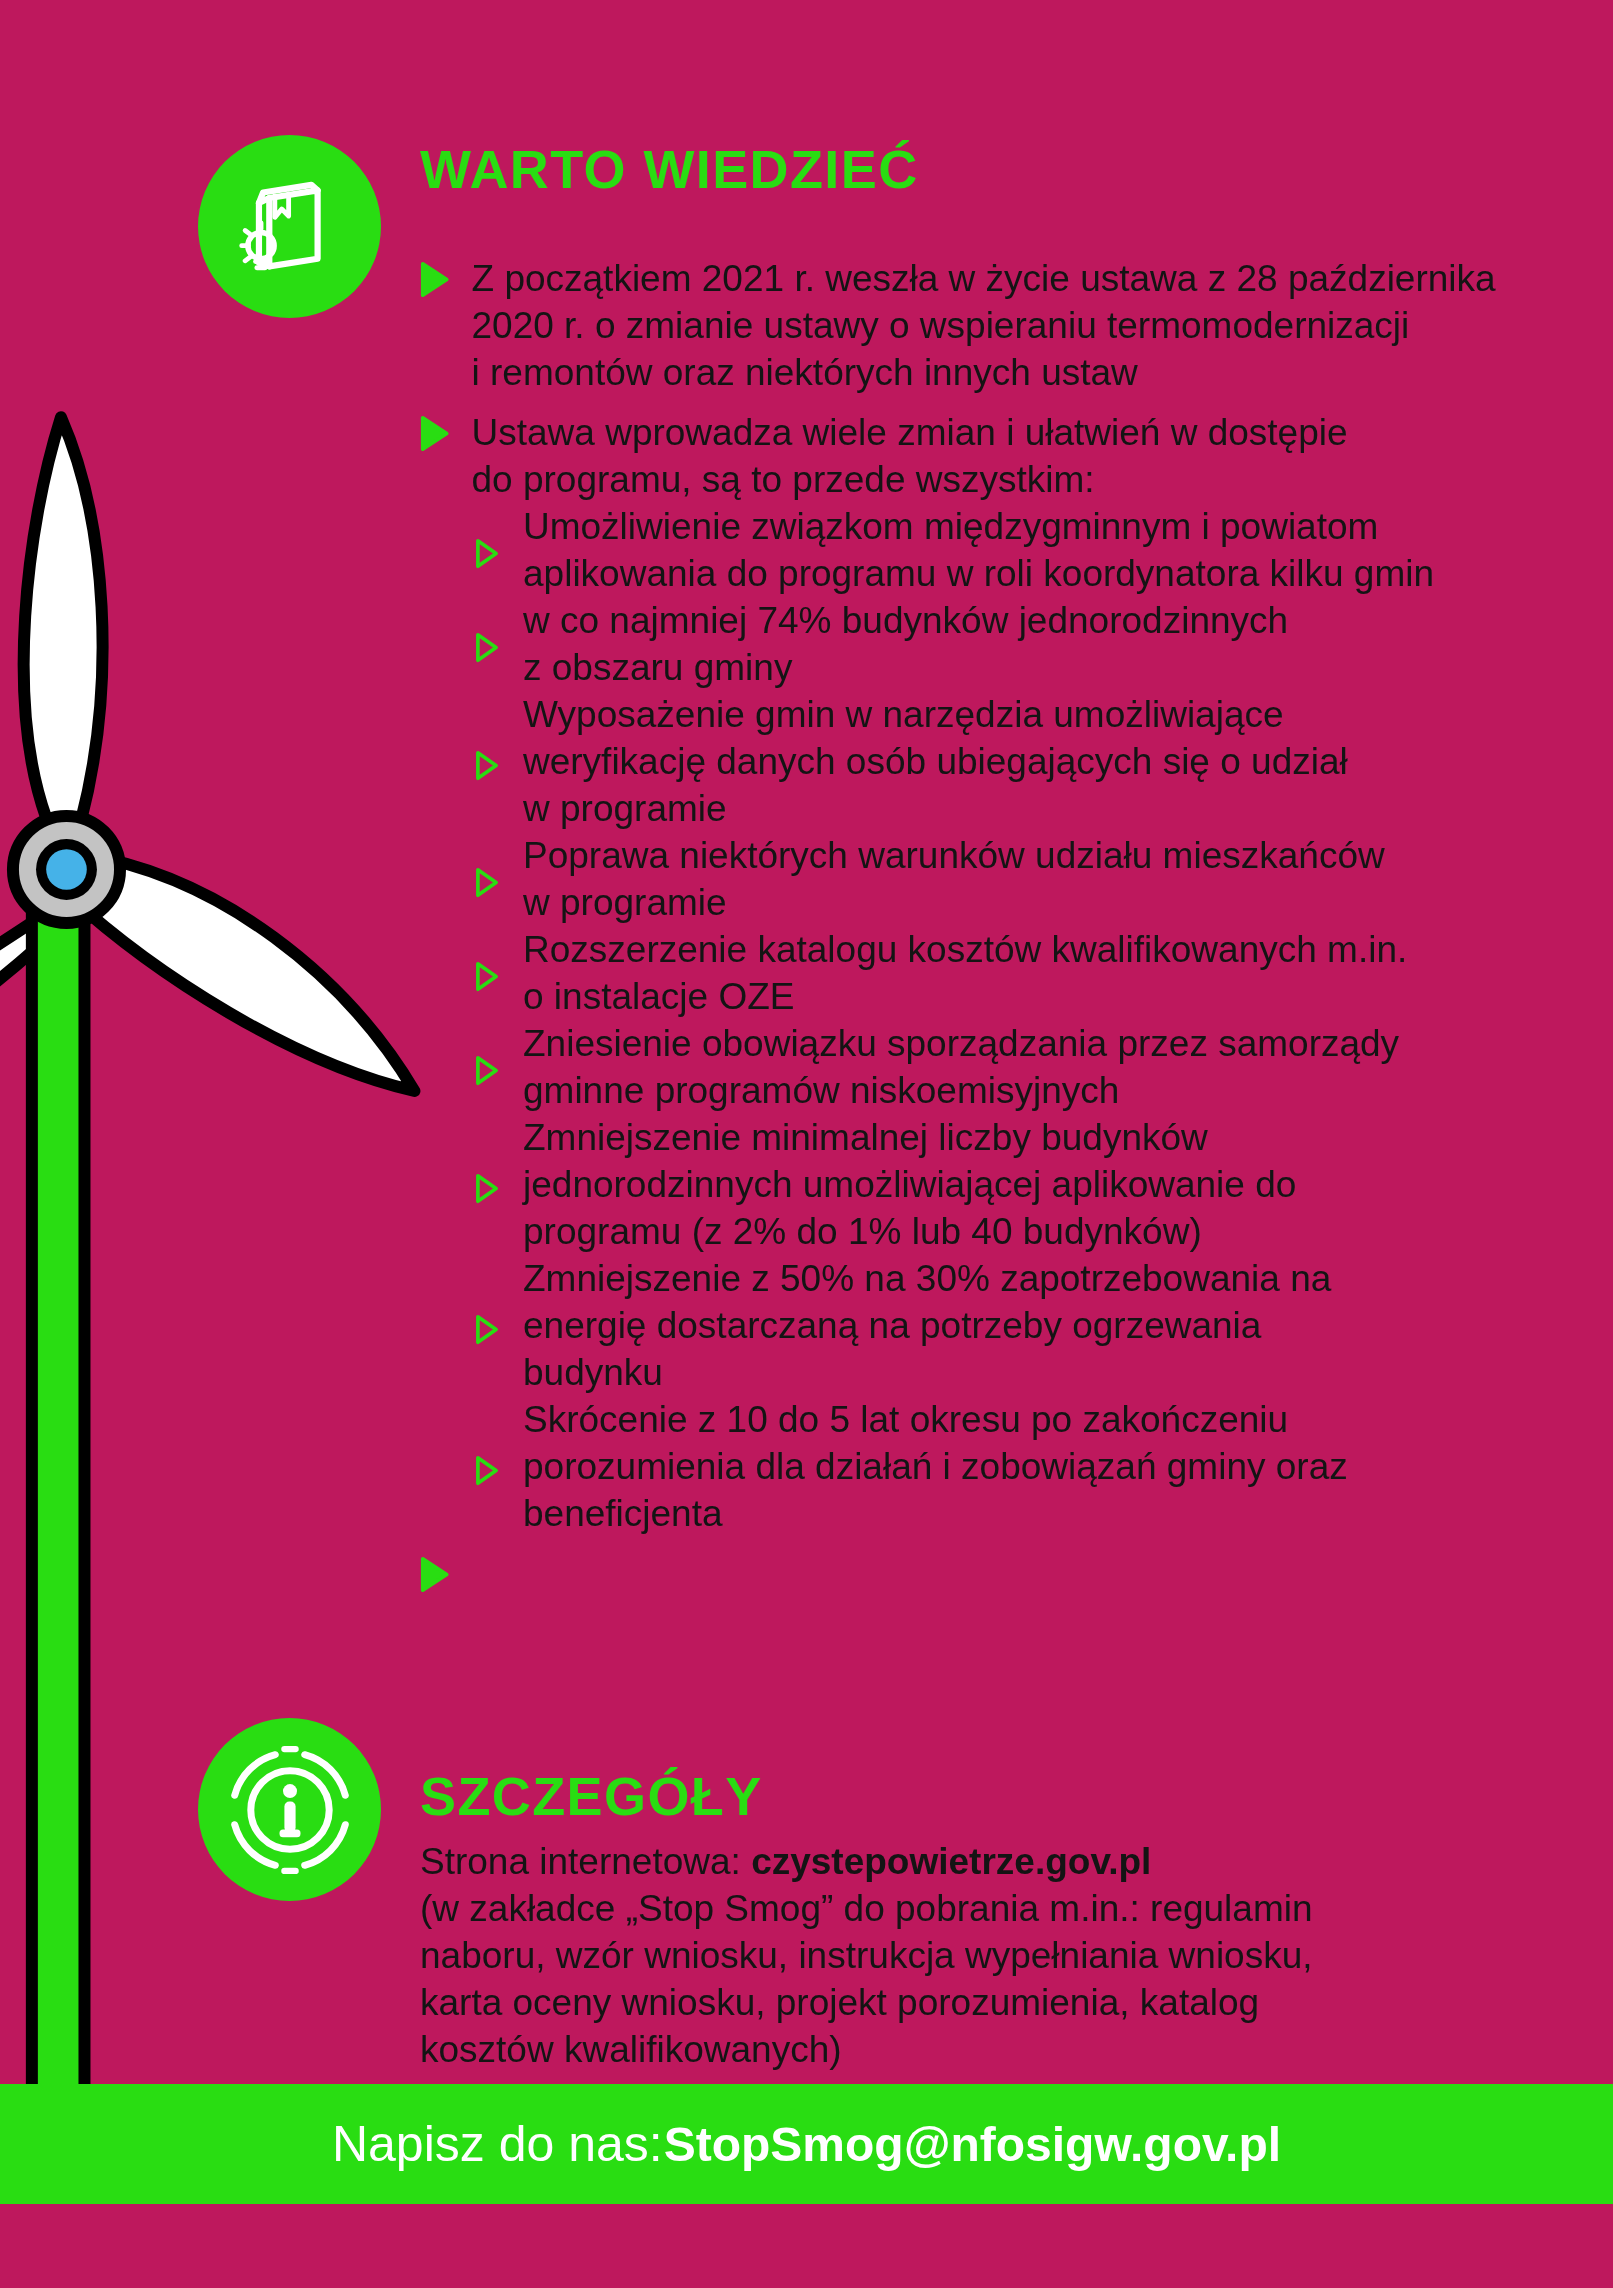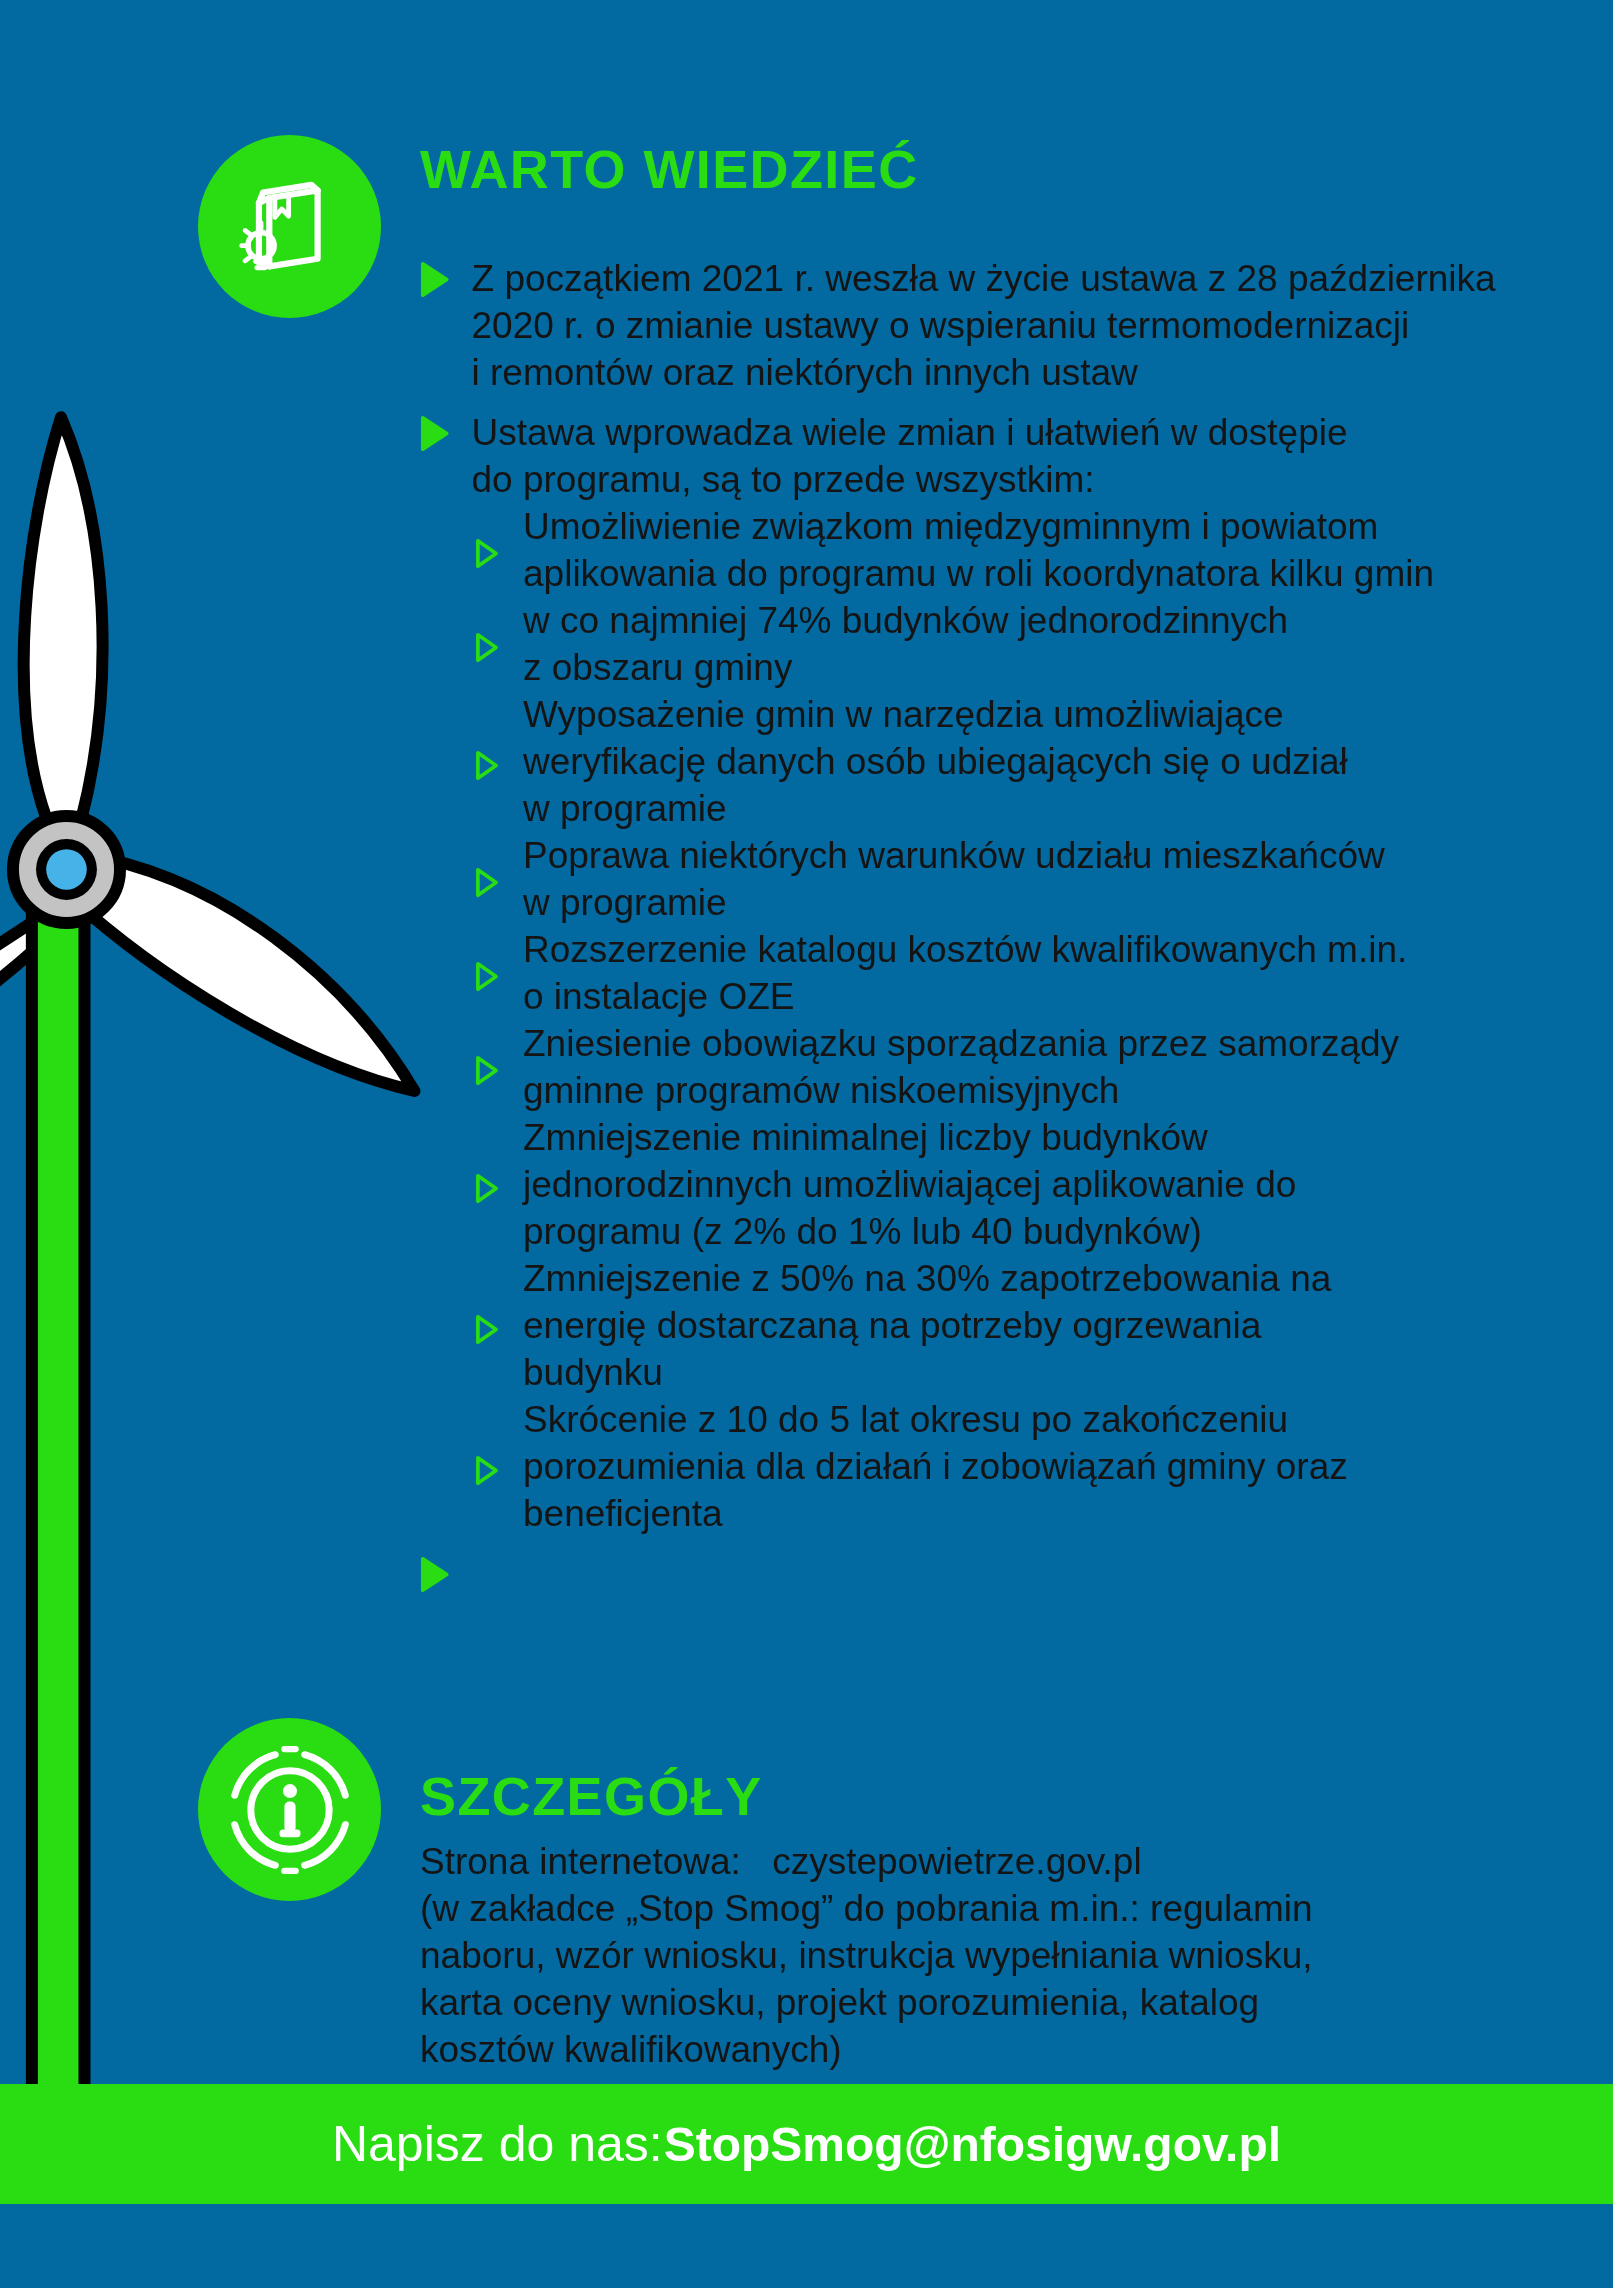--- a/index.html
+++ b/index.html
@@ -7,21 +7,21 @@
     --hub_blue:#45b2e8;
     --hub_gray:#c3c3c3;
     --text_black:#141414;
     --white:#ffffff;
   }
   *{margin:0;padding:0;box-sizing:border-box;}
   html,body{background:#ffffff;}
   .page{
     position:relative;
     width:1613px;height:2289px;
-    background:#0369a1;
+    background:#be185d;
     overflow:hidden;
     font-family:"Liberation Sans", sans-serif;
     color:var(--text_black);
   }
   
   .turbine{position:absolute;left:0;top:0;}
   
   .icon-circle{
     position:absolute;
     width:183px;height:183px;
@@ -65,21 +65,21 @@
   }
   
   .details{
     position:absolute;
     left:420px;top:1838px;
     width:1163px;
     font-size:37px;
     line-height:47px;
     color:var(--text_black);
   }
-  .details .bold{font-weight:normal;margin-left:21px;}
+  .details .bold{font-weight:bold;}
   .details-rest{white-space:pre-line;}
   
   .footer-bar{
     position:absolute;
     left:0;top:2084px;
     width:1613px;height:120px;
     background:var(--brand_green);
     display:flex;align-items:center;justify-content:center;
     color:var(--white);
   }

